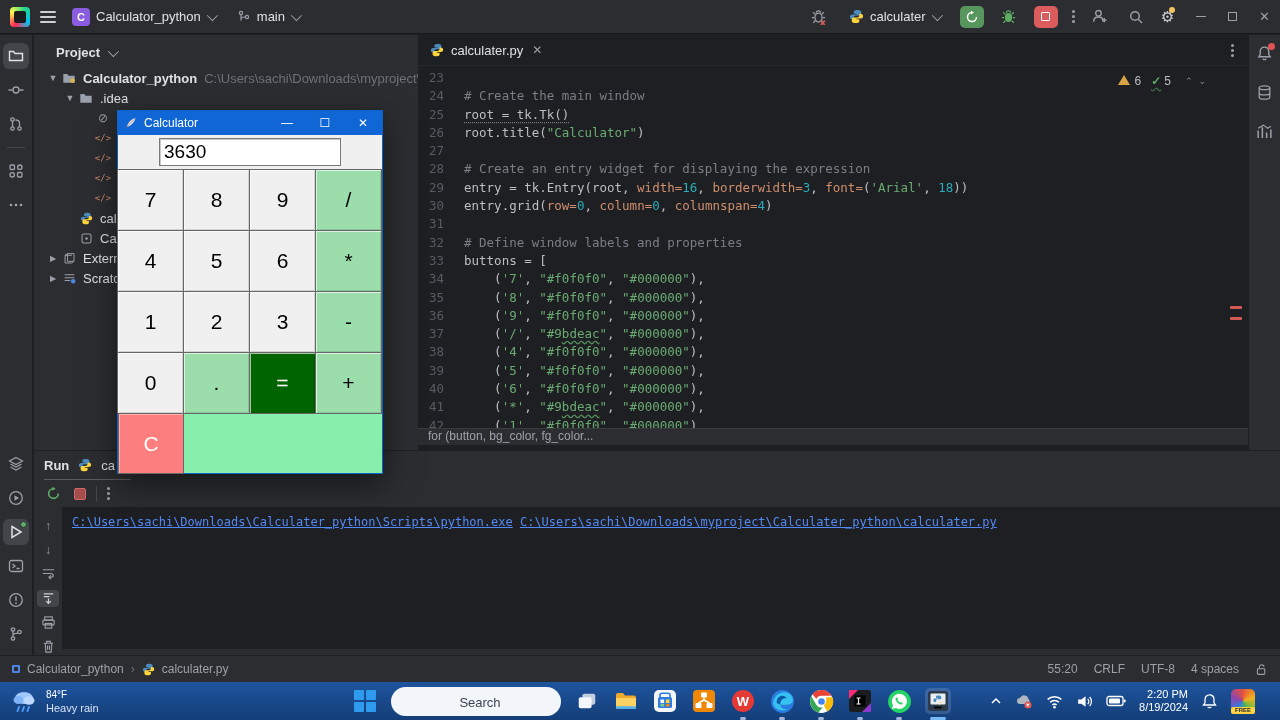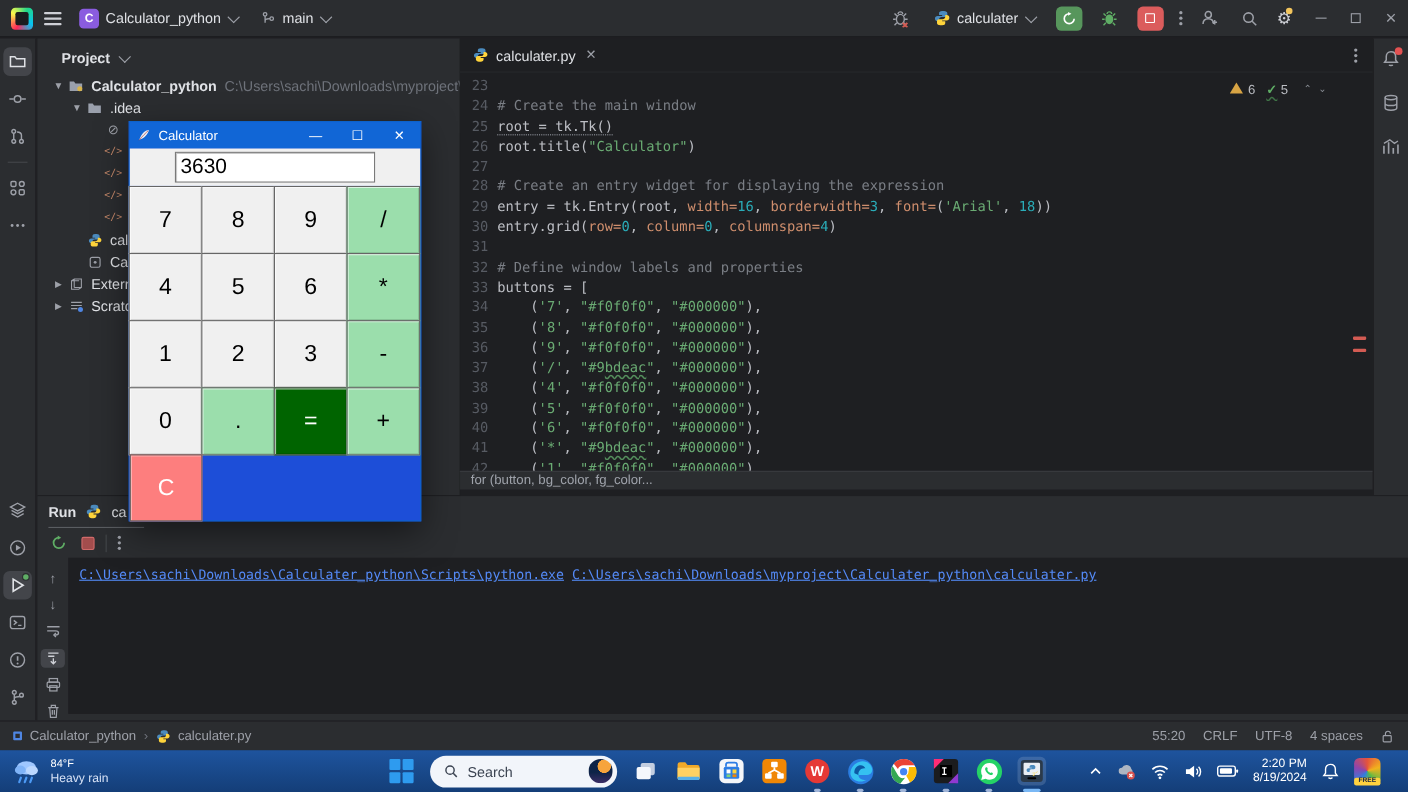--- a/index.html
+++ b/index.html
@@ -57,21 +57,21 @@
   
   .editor { position:absolute; left:418px; top:35px; width:830px; height:415px; background:#1e1f22; }
   .tabbar { height:31px; display:flex; align-items:center; color:#dfe1e5; font-size:13px; border-bottom:1px solid #26282b; }
   .tab { display:flex; align-items:center; gap:7px; padding:0 10px 0 12px; height:100%; }
   .tabx { color:#9da0a8; font-size:12px; margin-left:2px; }
   .tab-kebab { margin-left:auto; padding-right:14px; }
   .code { position:relative; height:362px; overflow:hidden; font-family:"DejaVu Sans Mono","Liberation Mono",monospace;
     font-size:12.5px; line-height:18.3px; padding-top:3px; }
   .code-line { display:flex; white-space:pre; }
   .ln { width:26px; text-align:right; color:#575b63; flex:0 0 26px; }
-  .lbody { margin-left:8px; }
+  .lbody { margin-left:20px; }
   .tok.c { color:#7a7e85; } .tok.t { color:#bcbec4; } .tok.s { color:#6aab73; }
   .tok.num { color:#2aacb8; } .tok.p { color:#cf8e6d; }
   .tok.u { text-decoration:underline dotted #73777e; text-underline-offset:3px; }
   .tok.sq { text-decoration:underline wavy #548f5c; text-underline-offset:2px; }
   .problems-widget { position:absolute; top:6px; right:36px; display:flex; align-items:center; gap:10px;
     font-family:"Liberation Sans",sans-serif; font-size:12px; color:#bcbec4; }
   .pw-chevs { color:#868a91; font-size:9px; letter-spacing:6px; margin-left:4px; }
   .warn-tri { width:0; height:0; border-left:6px solid transparent; border-right:6px solid transparent;
     border-bottom:10px solid #d8a444; display:inline-block; margin-right:4px; }
   .okcheck { color:#5fad65; font-weight:bold; margin-right:3px; text-decoration:underline wavy #3f7346; text-underline-offset:2px; }
@@ -102,21 +102,21 @@
 
   
   .statusbar { position:absolute; left:0; top:655px; width:1280px; height:27px; background:#2b2d30; border-top:1px solid #1e1f22;
     display:flex; align-items:center; font-size:12px; color:#9da0a8; padding:0 12px; }
   .sb-left { display:flex; align-items:center; gap:7px; }
   .bluesq { width:8px; height:8px; border:2px solid #4f86e3; border-radius:1px; }
   .sb-right { margin-left:auto; display:flex; align-items:center; gap:16px; }
 
   
   .calcwin { position:absolute; left:117px; top:110px; width:266px; height:364px; border:1px solid #0d62c9;
-    box-shadow:0 10px 30px rgba(0,0,0,.5); z-index:50; background:#1d4ed8; }
+    box-shadow:0 10px 30px rgba(0,0,0,.5); z-index:50; background:#86efac; }
   .calc-title { height:24px; background:#1166d6; display:flex; align-items:center; color:#fff; font-size:12px; padding-left:7px; gap:7px; }
   .calc-ctl { margin-left:auto; display:flex; }
   .calc-ctl span { width:38px; text-align:center; font-size:12px; line-height:24px; }
   .calc-display-row { height:34px; background:#f0f0f0; position:relative; }
   .calc-entry { position:absolute; left:41px; top:3px; width:182px; height:28px; background:#fff;
     border:1px solid #7a7a7a; box-shadow:inset 1px 1px 0 #c8c8c8; font-size:19px; color:#000;
     display:flex; align-items:center; padding-left:4px; font-family:"Liberation Sans",sans-serif; }
   .calc-grid { display:grid; grid-template-columns:repeat(4,1fr); grid-auto-rows:61px; }
   .calc-btn { border:1px solid #666; margin:0 0 -1px -1px; display:flex; align-items:center; justify-content:center;
     font-size:21px; box-shadow:inset 1px 1px 0 rgba(255,255,255,.65), inset -1px -1px 0 rgba(0,0,0,.12); }
@@ -126,21 +126,21 @@
 
   
   .taskbar { position:absolute; left:0; top:682px; width:1280px; height:38px;
     background:linear-gradient(#1e549e,#143e78); display:flex; align-items:center; }
   .weather { display:flex; align-items:center; gap:8px; padding-left:10px; color:#fff; }
   .weather .wt { font-size:10px; line-height:14px; }
   .weather .wc { font-size:11px; color:#d7e2f6; line-height:13px; }
   .tb-center { position:absolute; left:352px; display:flex; align-items:center; gap:13px; height:38px; }
   .tbico { width:26px; height:26px; display:flex; align-items:center; justify-content:center; position:relative; }
   .searchpill { width:170px; height:29px; background:#f2f5fa; border-radius:15px; display:flex; align-items:center;
-    gap:8px; padding:0 4px 0 12px; color:#3c4452; font-size:13px; }
+    gap:8px; padding:0 4px 0 12px; color:#3c4452; font-size:13px;flex-direction:column; }
   .pill-img { margin-left:auto; width:22px; height:22px; border-radius:50%;
     background:radial-gradient(circle at 65% 30%, #f7a43c 0 28%, transparent 30%), linear-gradient(#0d2347 55%, #3c2e66); }
   .rundot { position:absolute; bottom:-6px; left:50%; transform:translateX(-50%); width:6px; height:3px; border-radius:2px; background:#9fb4d8; }
   .activeapp { background:rgba(255,255,255,.14); border-radius:5px; }
   .activebar { position:absolute; bottom:-6px; left:50%; transform:translateX(-50%); width:16px; height:3px; border-radius:2px; background:#7ab8f5; }
   .tray { margin-left:auto; display:flex; align-items:center; gap:13px; padding-right:25px; color:#fff; }
   .tray-clock { text-align:right; font-size:11px; line-height:13px; }
   .startsq { display:grid; grid-template-columns:10px 10px; grid-template-rows:10px 10px; gap:2px; }
   .startsq i { background:#2e9bef; border-radius:1px; }
   .freeico { width:24px; height:24px; border-radius:5px; position:relative;

